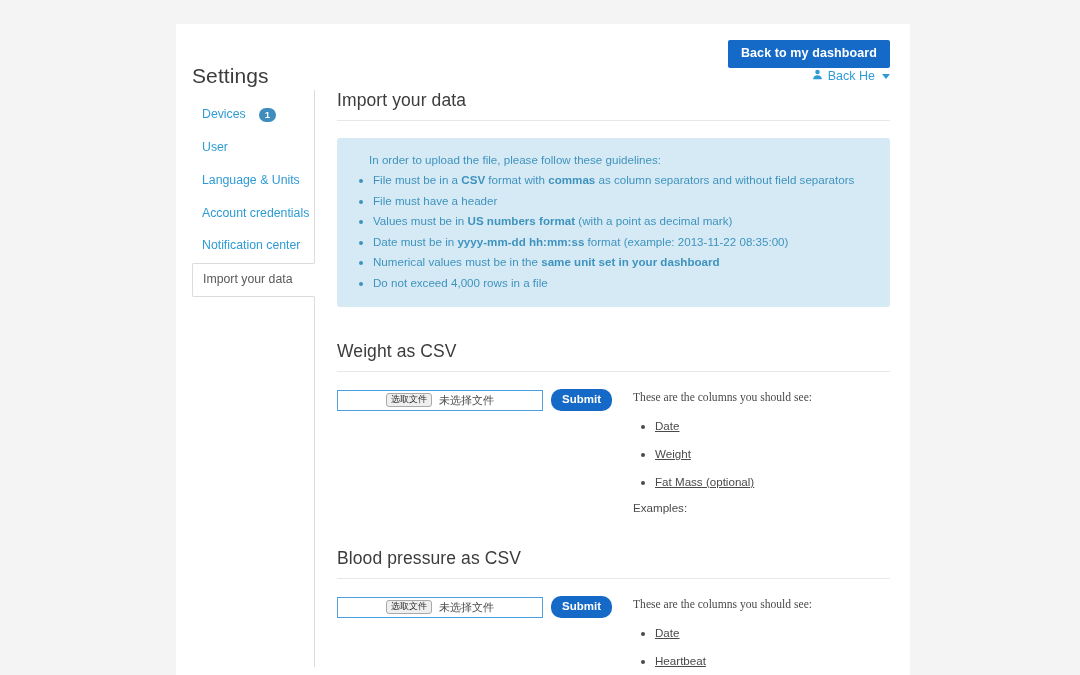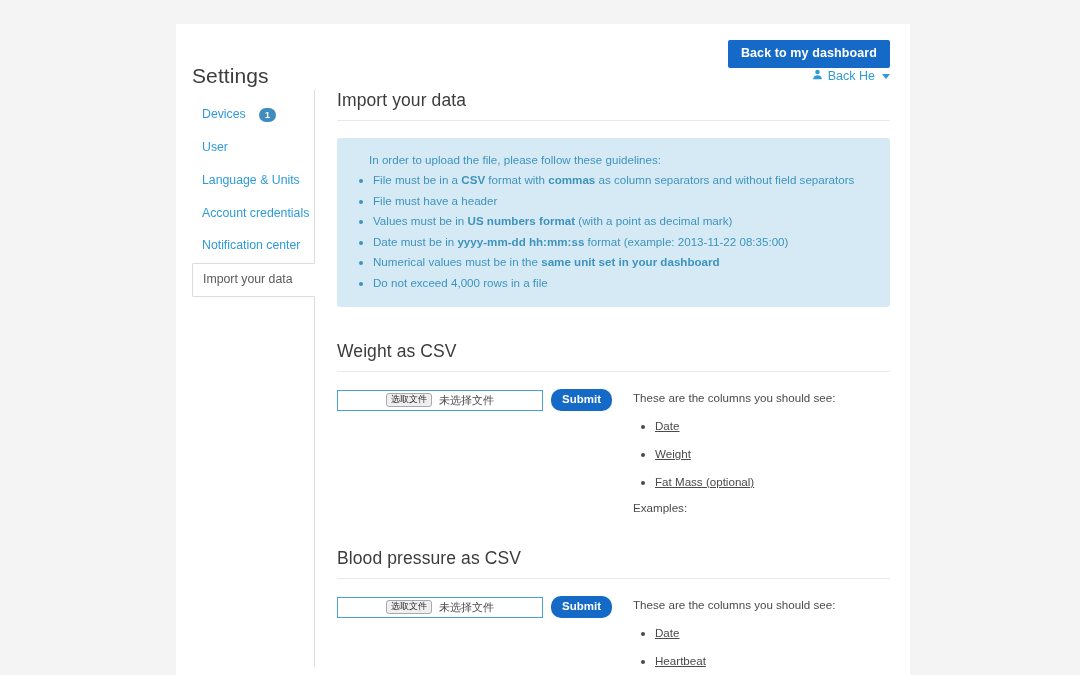--- a/index.html
+++ b/index.html
@@ -211,20 +211,21 @@
     line-height: 1;
     cursor: pointer;
     font-family: "Liberation Sans", sans-serif;
   }
 
   
   .info-lead {
     font-size: 11.6px;
     color: #4a4a4a;
     margin: 0;
+    font-family: Liberation Serif, serif;
   }
   .info-list {
     margin: 10px 0 0 0;
     padding-left: 22px;
     list-style: disc;
     font-size: 11.6px;
     color: #4a4a4a;
   }
   .info-list li { margin-top: 15px; text-decoration: underline; }
   .info-sub {

